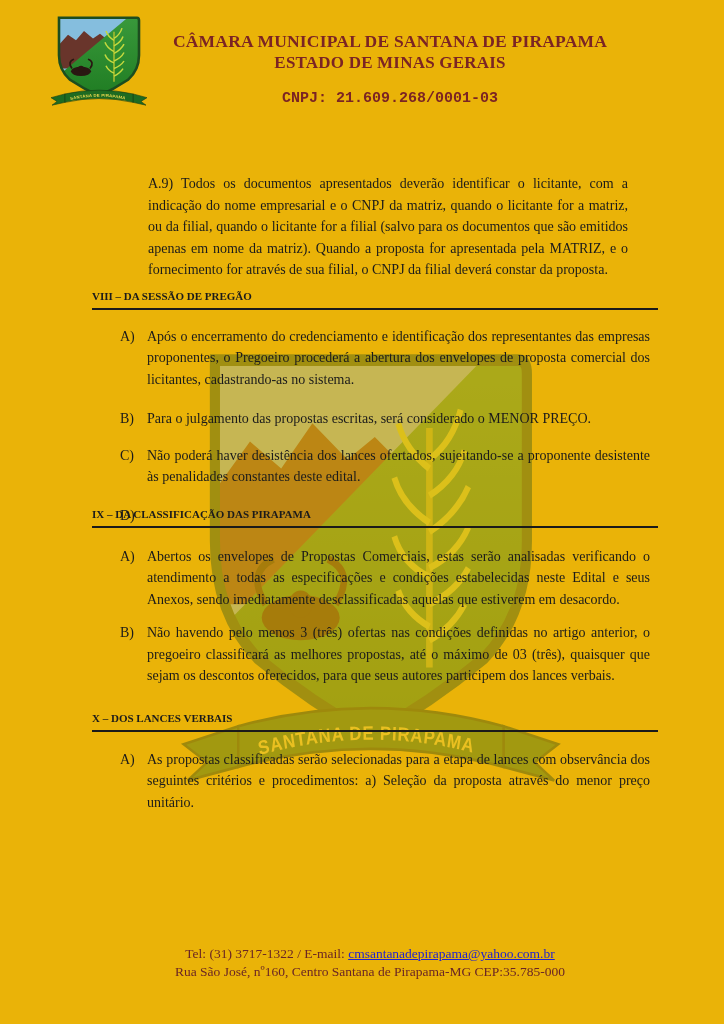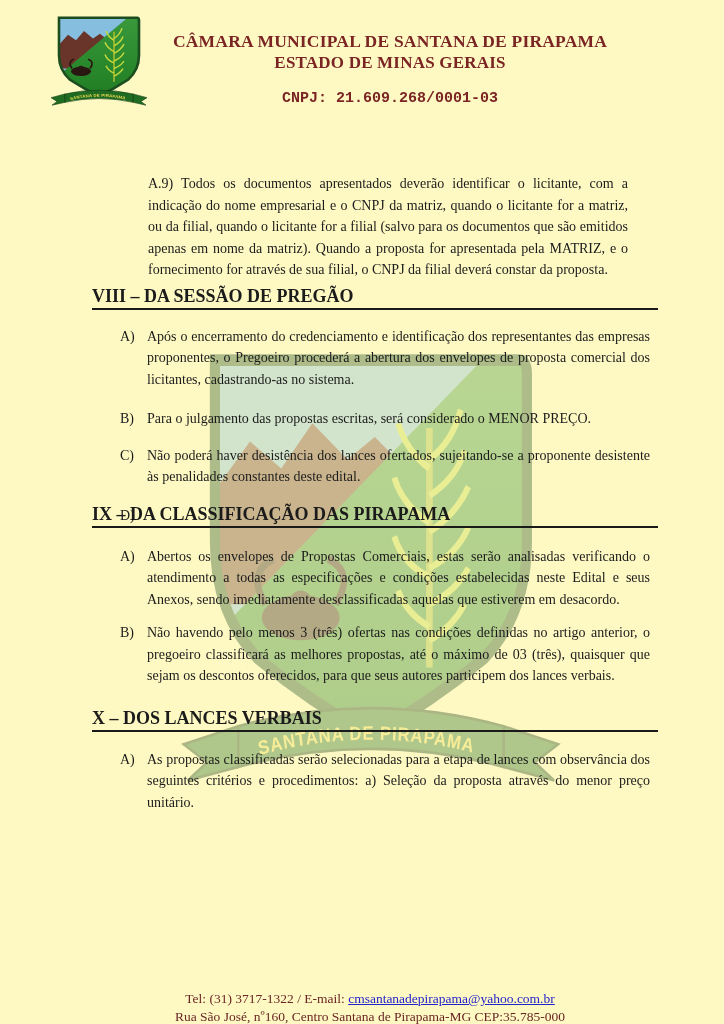--- a/index.html
+++ b/index.html
@@ -1,17 +1,17 @@
 <!DOCTYPE html>
 <html><head>
 <meta charset="utf-8">
 <style>
   html,body { margin:0; padding:0; background:#ffffff; }
   .page {
-    position:relative; width:724px; height:1024px; background:#fef9c3;
+    position:relative; width:724px; height:1024px; background:#eab308;
     overflow:hidden; font-family:"Liberation Serif", serif; color:#1b1b1b;
   }
 
   
   .logo { position:absolute; left:48px; top:14px; z-index:2; }
   .header-text {
     position:absolute; left:130px; top:30px; width:520px; z-index:2;
     text-align:center; font-weight:bold; color:#7b2424;
   }
   .org1 { font-size:17.5px; line-height:22px; letter-spacing:0.2px; }
@@ -21,36 +21,36 @@
   
   .watermark { position:absolute; left:172px; top:342px; z-index:0; opacity:0.35; }
 
   
   .content {
     position:absolute; left:92px; top:173px; width:566px; z-index:1;
     font-size:14px; line-height:21.5px;
   }
   .para-a9 { margin:0 30px 0 56px; text-align:justify; }
   .sec-heading {
-    font-weight:bold; font-size:18px; line-height:19px;
+    font-weight:bold; font-size:11px; line-height:19px;
     border-bottom:2px solid #1a1a1a; padding-bottom:2px;
   }
   .h-viii { margin-top:6px; }
   .h-ix   { margin-top:12px; }
   .h-x    { margin-top:22px; }
   .item { position:relative; padding-left:55px; margin-right:8px; text-align:justify; }
   .item .marker { position:absolute; left:28px; }
   .mt16 { margin-top:16px; } .mt18 { margin-top:18px; }
   .mt15 { margin-top:15px; } .mt17 { margin-top:17px; }
   .mt12 { margin-top:12px; }
 
   
   .footer {
     position:absolute; left:16px; right:0; top:945px; z-index:1;
-    text-align:center; font-size:13.5px; line-height:17.5px; color:#6a2525;margin-top:45px;
+    text-align:center; font-size:13.5px; line-height:17.5px; color:#6a2525;
   }
   .footer a { color:#2323cc; text-decoration:underline; }
 </style>
 </head>
 <body>
 
 <div class="page">
 
   <svg width="0" height="0" style="position:absolute" aria-hidden="true">
     <defs>

